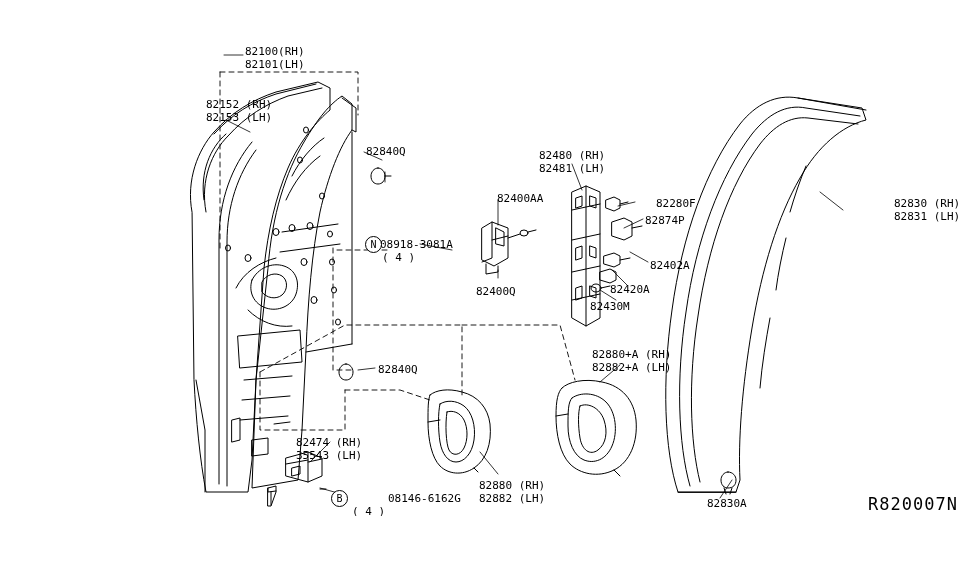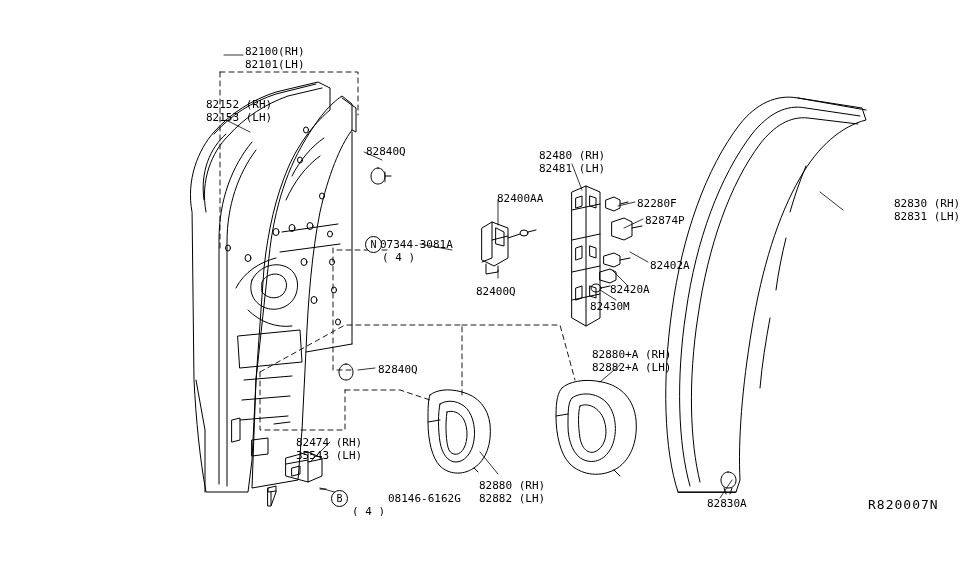--- a/index.html
+++ b/index.html
@@ -25,21 +25,21 @@
   .lbl {
     position: absolute;
     font-family: "DejaVu Sans Mono", monospace;
     font-size: 11px;
     line-height: 13px;
     color: #000000;
     white-space: pre;
     letter-spacing: 0px;
   }
   .lbl.code {
-    font-size: 13px;
+    font-size: 17px;
     letter-spacing: 1px;
   }
   .circ {
     position: absolute;
     width: 15px;
     height: 15px;
     border: 1px solid #000;
     border-radius: 50%;
     font-family: "DejaVu Sans Mono", monospace;
     font-size: 10px;
@@ -238,27 +238,27 @@
       <path d="M732 488 L730 494"></path>
 
     </g>
   </svg>
 
   <div class="lbl" style="left:245px; top:45px;">82100(RH)
 82101(LH)</div>
   <div class="lbl" style="left:174px; top:98px;margin-left:32px;">82152 (RH)
 82153 (LH)</div>
   <div class="lbl" style="left:366px; top:145px;">82840Q</div>
-  <div class="lbl" style="left:380px; top:238px;">07344-3081A</div>
+  <div class="lbl" style="left:380px; top:238px;">08918-3081A</div>
   <div class="lbl" style="left:382px; top:251px;">( 4 )</div>
   <div class="lbl" style="left:497px; top:192px;">82400AA</div>
   <div class="lbl" style="left:476px; top:285px;">82400Q</div>
   <div class="lbl" style="left:539px; top:149px;">82480 (RH)
 82481 (LH)</div>
-  <div class="lbl" style="left:637px; top:197px;">82280F</div>
+  <div class="lbl" style="left:656px; top:197px;">82280F</div>
   <div class="lbl" style="left:645px; top:214px;">82874P</div>
   <div class="lbl" style="left:650px; top:259px;">82402A</div>
   <div class="lbl" style="left:610px; top:283px;">82420A</div>
   <div class="lbl" style="left:590px; top:300px;">82430M</div>
   <div class="lbl" style="left:846px; top:197px;margin-left:48px;">82830 (RH)
 82831 (LH)</div>
   <div class="lbl" style="left:378px; top:363px;">82840Q</div>
   <div class="lbl" style="left:592px; top:348px;text-align:center;">82880+A (RH)
 82882+A (LH)</div>
   <div class="lbl" style="left:479px; top:479px;">82880 (RH)

